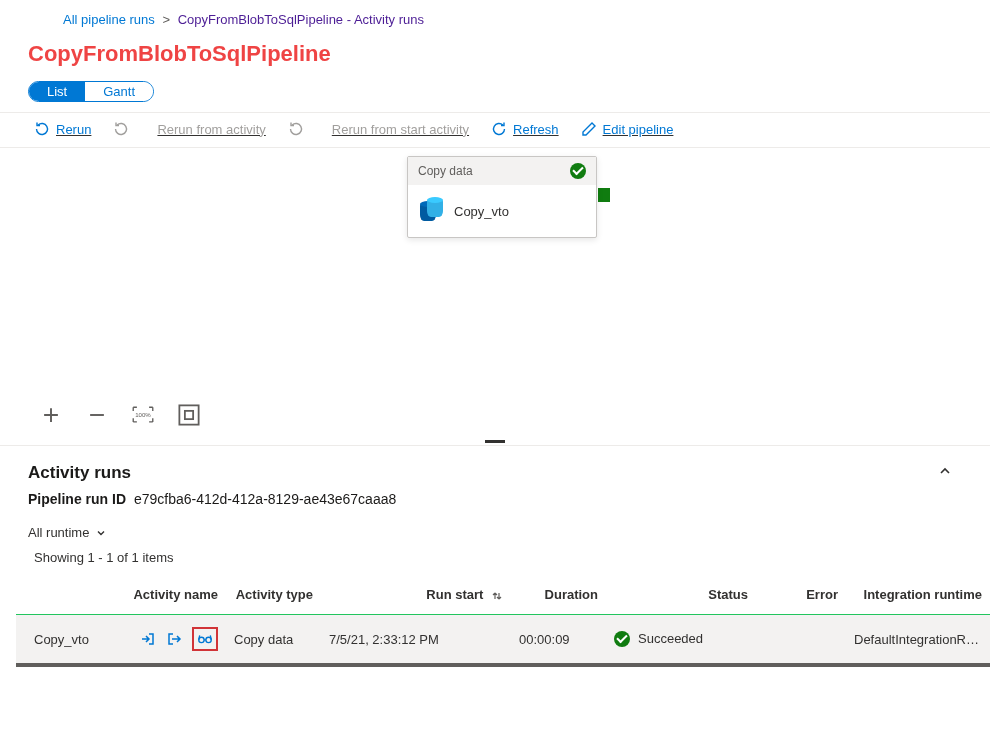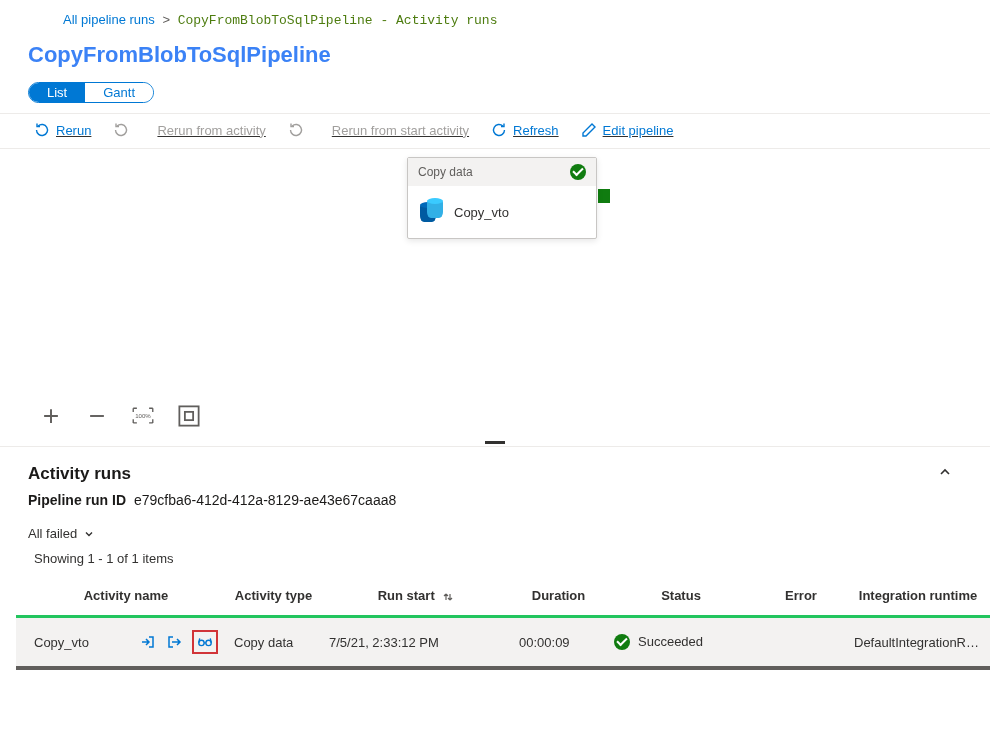--- a/index.html
+++ b/index.html
@@ -12,26 +12,26 @@
     height: 744px;
     overflow: hidden;
     position: relative;
   }
   .breadcrumb {
     padding: 12px 28px 8px 28px;
     font-size: 13px;
   }
   .breadcrumb a { color: #0078d4; text-decoration: none; margin-left: 35px; }
   .breadcrumb .sep { color: #605e5c; margin: 0 4px; }
-  .breadcrumb .current { color: #4d7c0f; font-family: Liberation Mono, monospace; }
+  .breadcrumb .current { color: #4c1d95; }
   .page-title {
     font-size: 22px;
     font-weight: 600;
     padding: 6px 28px 14px 28px;
-    color: #3b82f6;
+    color: #ef4444;
   }
   .view-toggle {
     display: inline-flex;
     border: 1px solid #0078d4;
     border-radius: 16px;
     margin: 0 28px 10px 28px;
     overflow: hidden;
     height: 21px;
     align-items: stretch;
   }
@@ -162,23 +162,23 @@
   .count-row {
     padding: 0px 28px 12px 34px; color:#323130; font-size:13px;
   }
   .table {
     width: calc(100% - 16px);
     margin-left: 16px;
     border-collapse: collapse;
     table-layout: fixed;
   }
   .table th {
-    text-align:center; font-weight:600; font-size:13px;
+    text-align:right; font-weight:600; font-size:13px;
     padding: 10px 8px 12px 8px; color:#323130;
-    border-bottom: 3px solid #22c55e;
+    border-bottom: 1px solid #22c55e;
     white-space: nowrap;
   }
   .table td {
     padding: 12px 8px; font-size:13px; color:#323130;
     background:#f3f2f1;
     white-space: nowrap; overflow:hidden; text-overflow:ellipsis;
   }
   .table tr.datarow { border-bottom: 4px solid #605e5c; }
   .col-name { width: 210px; padding-left: 18px !important; }
   .col-type { width: 95px; }
@@ -315,21 +315,21 @@
       </svg>
   </div>
 </div>
 
 <div class="runid">
   <span class="lbl">Pipeline run ID</span>
   <span>e79cfba6-412d-412a-8129-ae43e67caaa8</span>
 </div>
 
 <div class="filter-row">
-  <span>All failed</span>
+  <span>All runtime</span>
   <svg width="12" height="12" viewBox="0 0 12 12" fill="none" stroke="#323130" stroke-width="1.4">
       <path d="M3 4.5l3 3 3-3"></path>
     </svg>
 </div>
 
 <div class="count-row">Showing 1 - 1 of 1 items</div>
 
 <table class="table">
   <thead>
     <tr>

